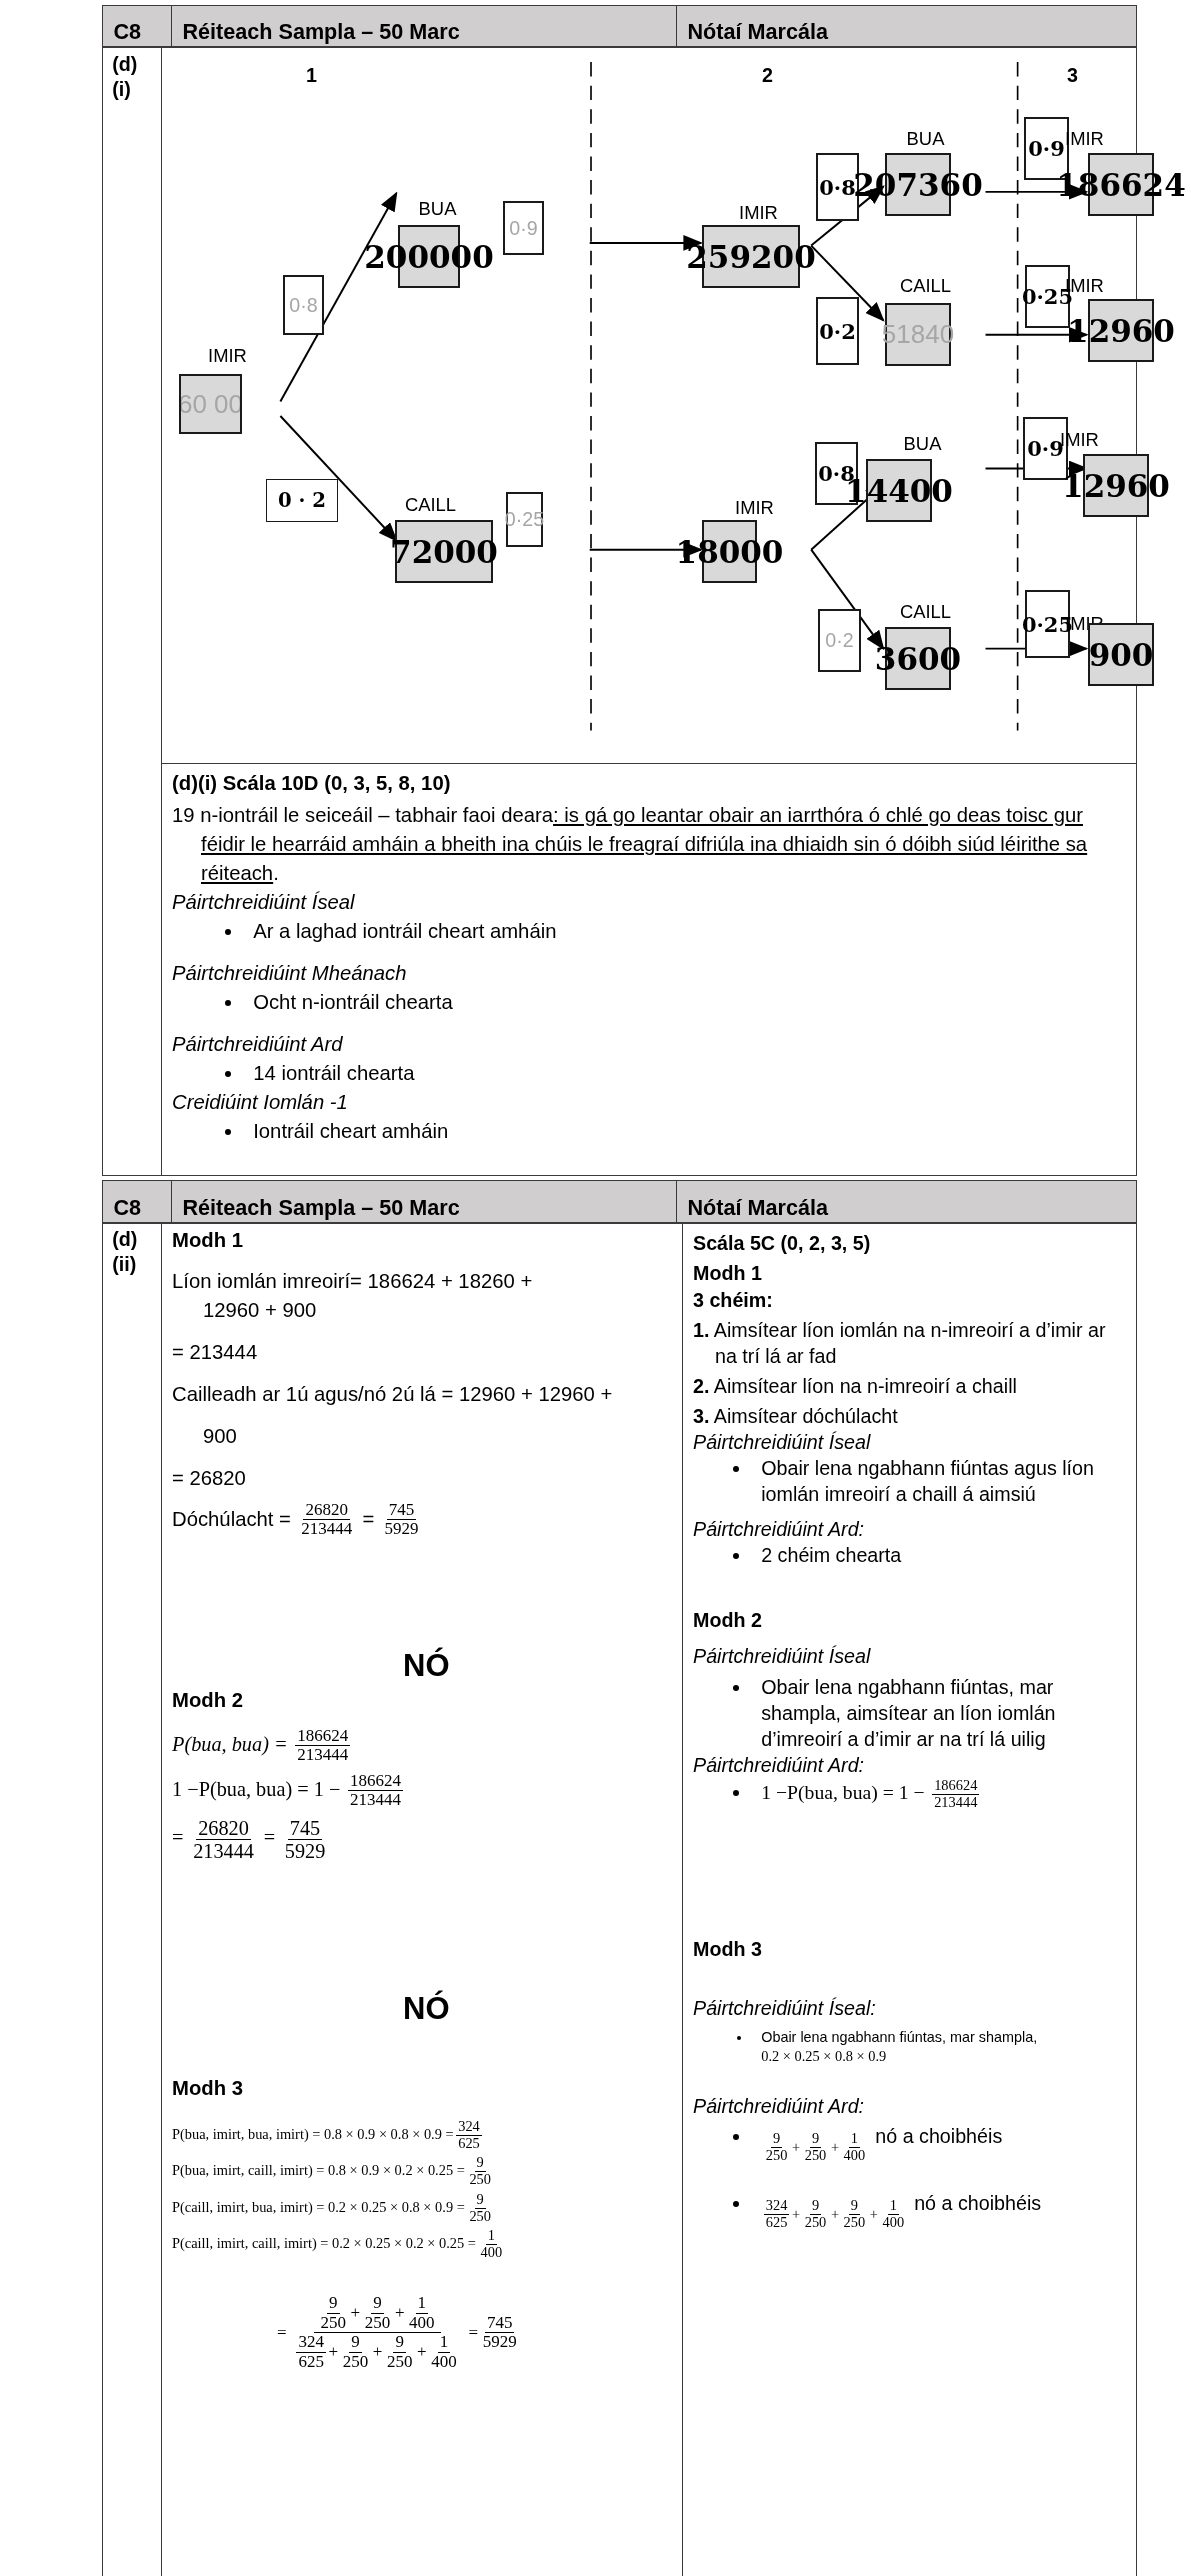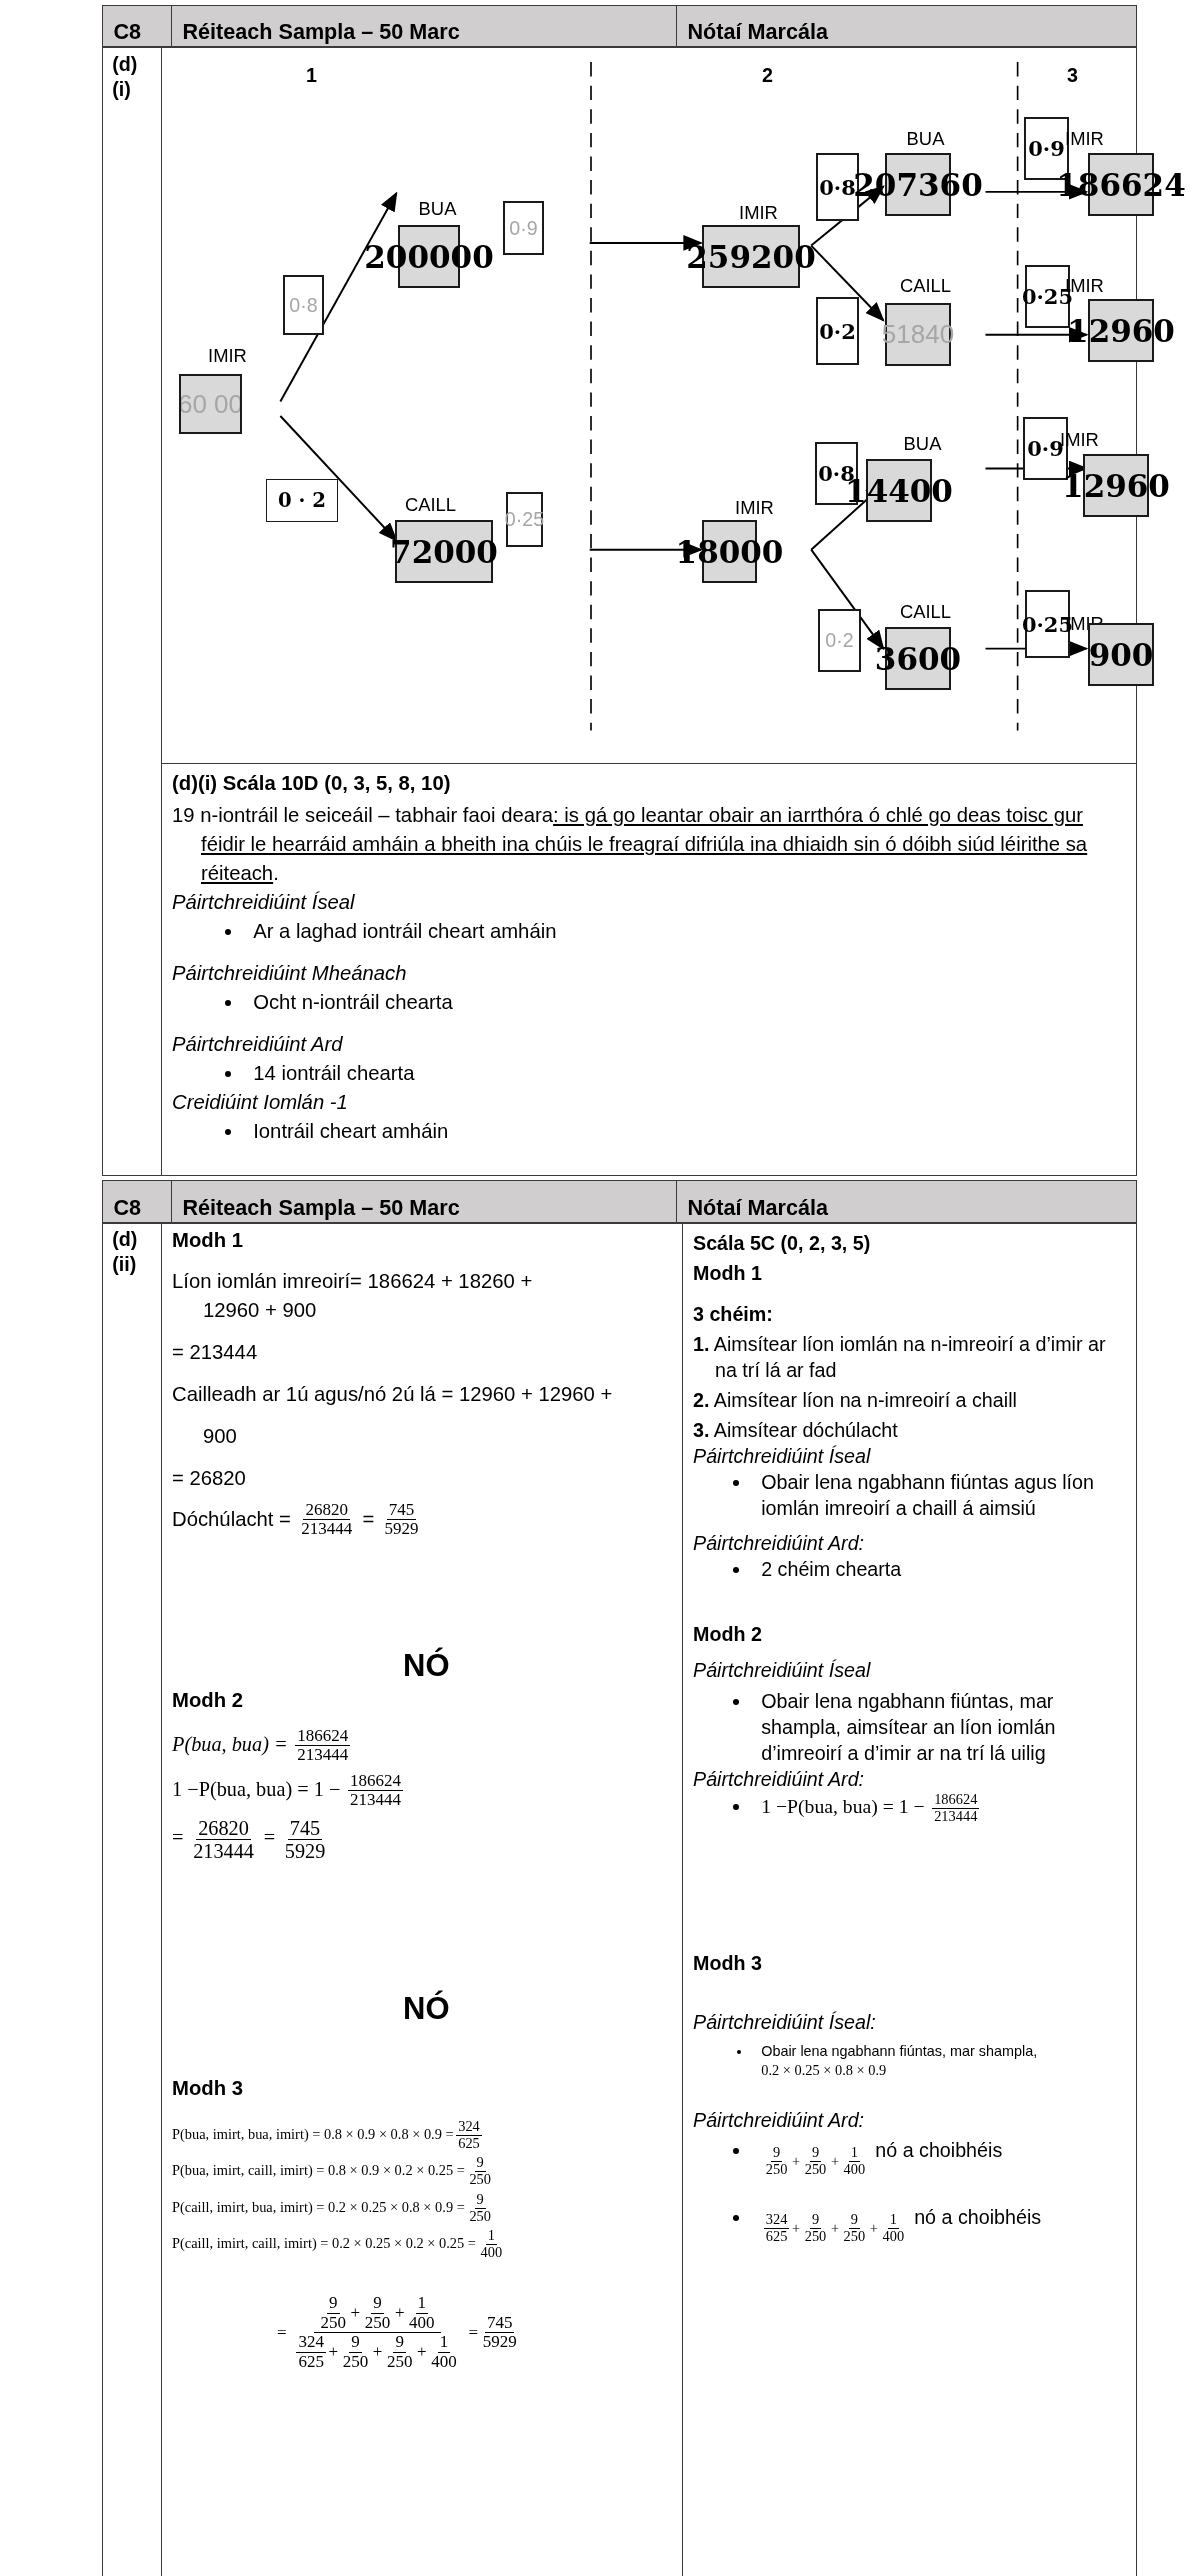--- a/index.html
+++ b/index.html
@@ -279,21 +279,21 @@
       <span class="frac">
           <span class="n">745</span>
           <span class="d">5929</span>
         </span>
     </div>
   </div>
 
   <div class="abs txt" style="left:590px; top:49px; width:439px; font-size:19.7px; line-height:26px;">
     <div class="b">Scála 5C (0, 2, 3, 5)</div>
     <div class="b" style="margin-top:3.9px;">Modh 1</div>
-    <div class="b" style="margin-top:15px;">3 chéim:</div>
+    <div class="b" style="margin-top:1px;">3 chéim:</div>
     <div style="margin-top:3.9px; padding-left:22px; text-indent:-22px;"><span class="b">1.</span> <span>Aimsítear líon iomlán  na n-imreoirí a d’imir ar na trí lá ar fad</span></div>
     <div style="margin-top:3.9px;"><span class="b">2.</span> <span>Aimsítear líon na n-imreoirí a chaill</span></div>
     <div style="margin-top:3.9px;"><span class="b">3.</span> <span>Aimsítear dóchúlacht</span></div>
     <div class="i">Páirtchreidiúint Íseal</div>
     <ul class="bul" style="padding-left:59px;">
         <li>Obair lena ngabhann fiúntas agus líon iomlán imreoirí a chaill á aimsiú</li>
       </ul>
     <div class="i" style="margin-top:9.2px;">Páirtchreidiúint Ard:</div>
     <ul class="bul" style="padding-left:59px;">
         <li>2 chéim chearta</li>

